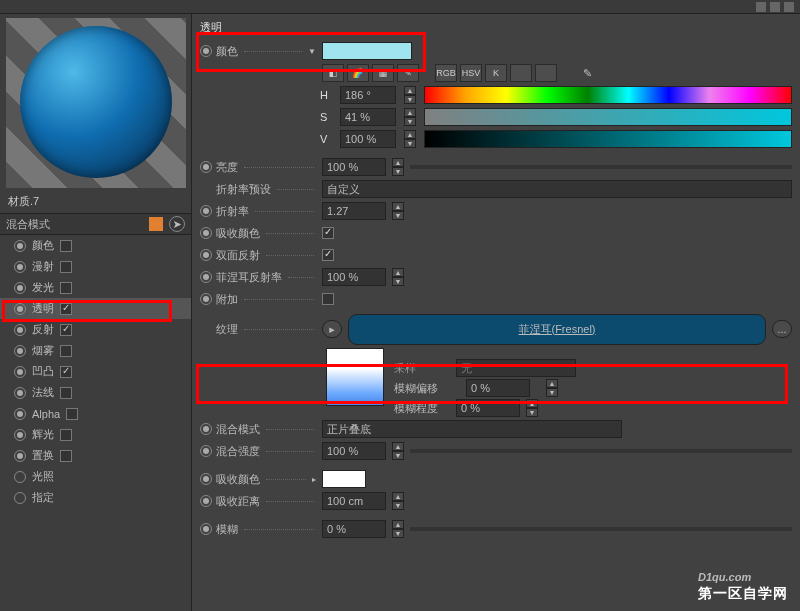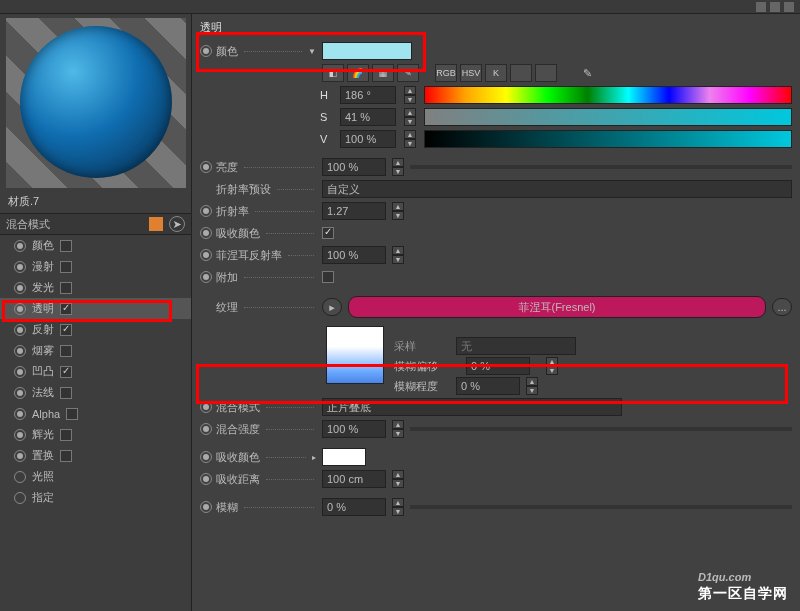--- a/index.html
+++ b/index.html
@@ -40,21 +40,21 @@
 .spin div { flex:1; background:#4a4a4a; border:1px solid #222; font-size:7px; line-height:7px; text-align:center; }
 .hue { background: linear-gradient(90deg,red,orange,yellow,lime,green,cyan,blue,violet,magenta,red); }
 .sat { background: linear-gradient(90deg,#808080,#00c7dd); }
 .valb { background: linear-gradient(90deg,#000,#00c7dd); }
 .numfield { width:64px; height:18px; background:#333; border:1px solid #222; padding:0 4px; display:flex; align-items:center; }
 .dropdown { flex:1; height:18px; background:#333; border:1px solid #222; padding:0 4px; display:flex; align-items:center; }
 .chk { width:12px; height:12px; border:1px solid #777; background:#333; position:relative; }
 .chk.on::after { content:"✓"; position:absolute; left:1px; top:-2px; color:#ddd; font-size:10px; }
 .texbar { display:flex; align-items:center; gap:6px; height:22px; }
 .roundbtn { width:20px; height:18px; background:#4a4a4a; border:1px solid #222; border-radius:9px; display:flex; align-items:center; justify-content:center; }
-.texfield { flex:1; height:22px; background:#be185d; border:1px solid #222; border-radius:9px; display:flex; align-items:center; justify-content:center; }
+.texfield { flex:1; height:31px; background:#0c4a6e; border:1px solid #222; border-radius:9px; display:flex; align-items:center; justify-content:center;text-decoration:underline; }
 .hl-red { position:absolute; border:3px solid red; pointer-events:none; }
 .texprev { width:58px; height:58px; background:linear-gradient(180deg,#fff 0%, #fff 35%, #6aa8ff 80%, #4a86e8 100%); border:1px solid #222; }
 .longfield { flex:1; max-width:300px; height:18px; background:#333; border:1px solid #222; padding:0 4px; display:flex; align-items:center; }
 .absorbsw { width:44px; height:18px; background:#fff; border:1px solid #222; }
 .watermark { position:absolute; right:12px; bottom:8px; font-size:22px; font-weight:bold; color:#00b4ff; font-style:italic; }
 .watermark .sub { font-size:14px; color:#fff; font-style:normal; letter-spacing:1px; margin-top:-2px; }
 </style>
 </head>
 <body>
 
@@ -232,20 +232,28 @@
         <div class="numfield">1.27</div>
         <div class="spin">
           <div>▲</div>
           <div>▼</div>
         </div>
       </div>
     <div class="prow">
         <div class="plabel">
           <span class="rb act"></span>
           <span>吸收颜色</span>
+          <span class="dots"></span>
+        </div>
+        <span class="chk on"></span>
+      </div>
+    <div class="prow">
+        <div class="plabel">
+          <span class="rb act"></span>
+          <span>双面反射</span>
           <span class="dots"></span>
         </div>
         <span class="chk on"></span>
       </div>
     <div class="prow">
         <div class="plabel">
           <span class="rb act"></span>
           <span>菲涅耳反射率</span>
           <span class="dots"></span>
         </div>

